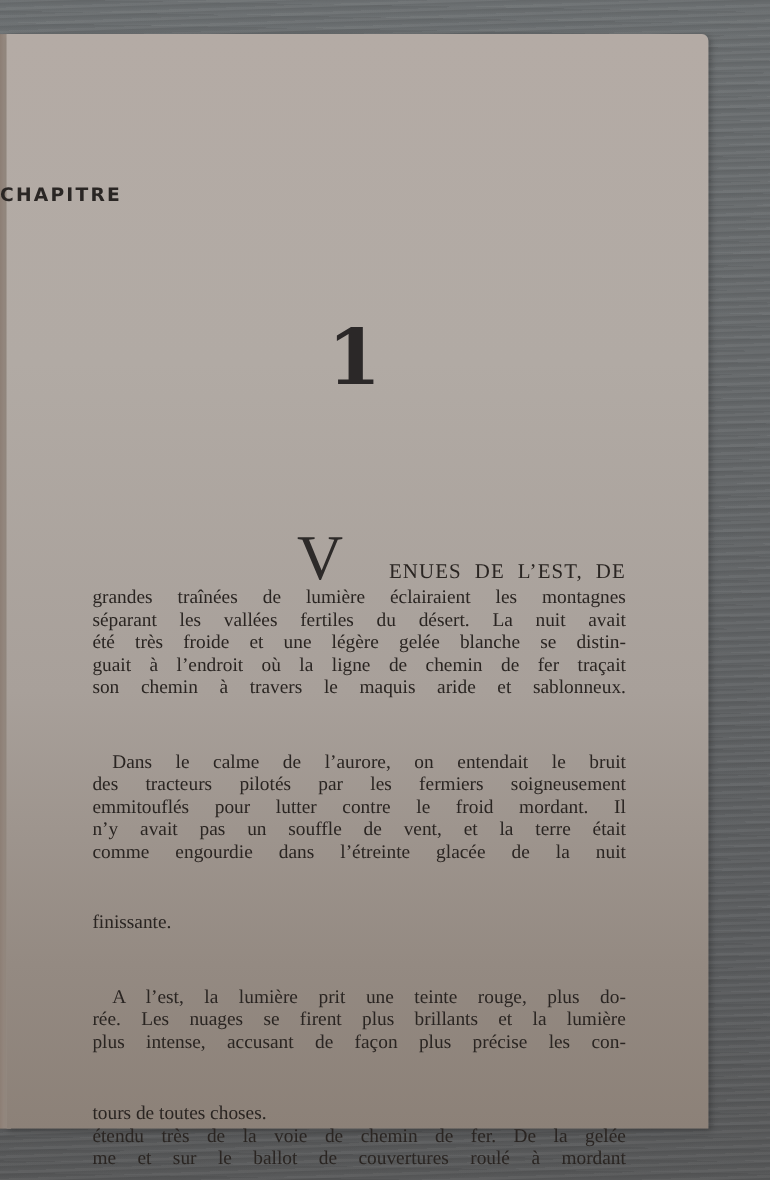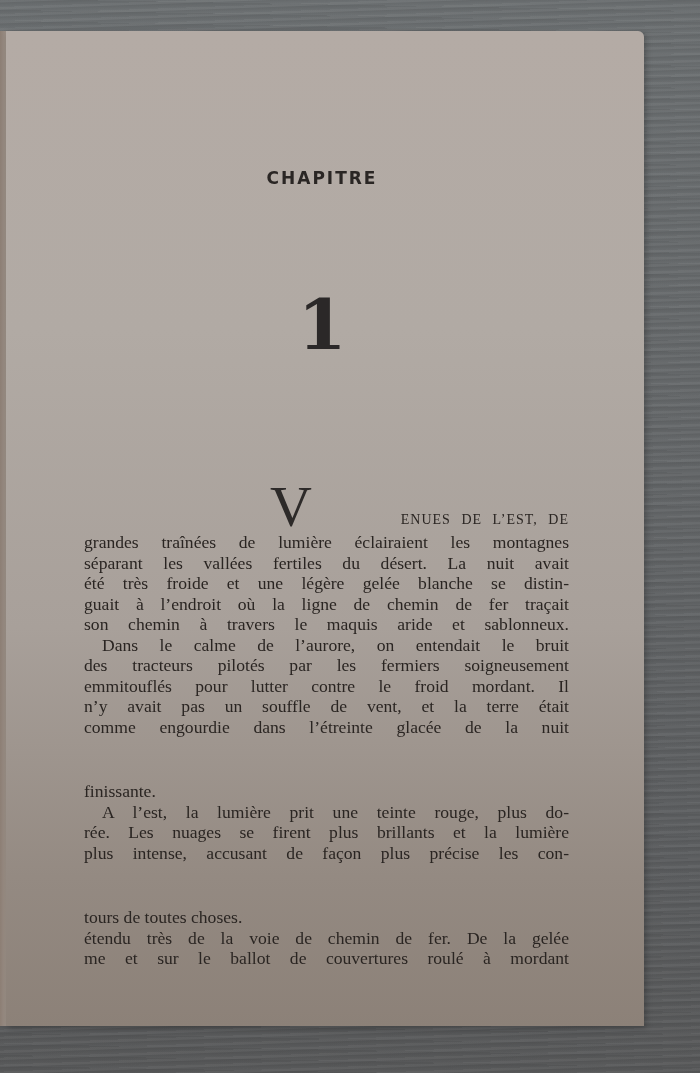--- a/index.html
+++ b/index.html
@@ -38,21 +38,20 @@
       top: 31px;
       width: 10px;
       height: 995px;
       background: linear-gradient(90deg, #8c7e74 0%, #a89e96 100%);
     }
     .chapter-label {
       position: absolute;
       top: 168px;
       left: 0;
       width: 644px;
-      text-align: center;
       font-family: "DejaVu Sans", sans-serif;
       font-weight: bold;
       font-size: 17px;
       letter-spacing: 2px;
       color: #2a2624;
     }
     .chapter-number {
       position: absolute;
       top: 290px;
       left: 0;
@@ -84,37 +83,38 @@
       top: -2px;
       font-family: "Liberation Serif", serif;
       font-size: 58px;
       line-height: 1;
       color: #2d2a29;
     }
     .opening-caps {
       position: absolute;
       right: 0;
       top: 30px;
-      font-size: 14px;
+      font-size: 19px;
       letter-spacing: 1px;
       word-spacing: 6px;
     }
     .line {
       display: block;
       text-align: justify;
       text-align-last: justify;
       white-space: nowrap;
       height: 20.5px;
     }
     .line.last {
       text-align-last: left;
       margin-top: 44px;
     }
     .line.indent {
       padding-left: 18px;
+      margin-top: 47px;
     }
   </style>
 </head>
 <body>
 
 <div class="wood-grain"></div>
 <div class="page-left-edge"></div>
 
 <div class="page"></div>
 

